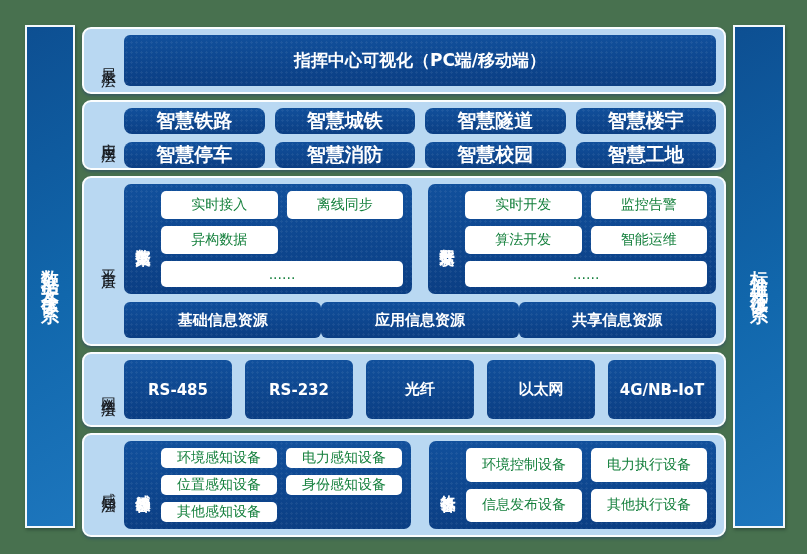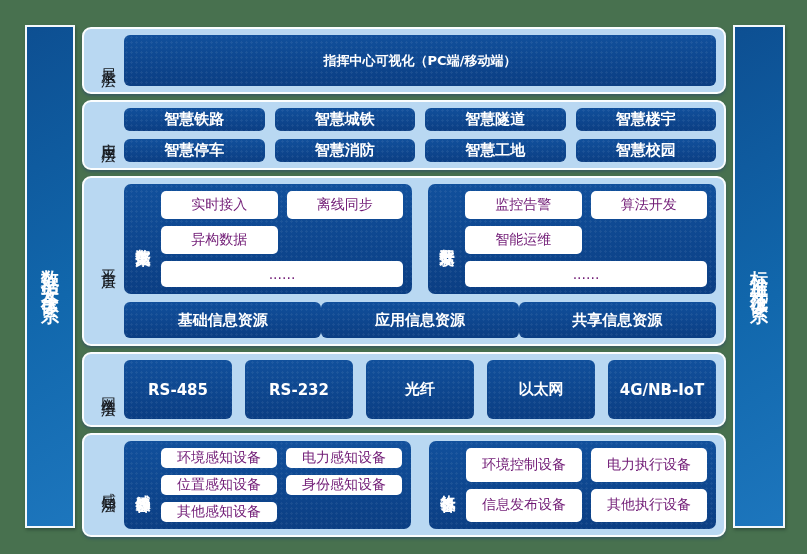--- a/index.html
+++ b/index.html
@@ -58,28 +58,28 @@
     background-image:
       radial-gradient(rgba(255,255,255,.06) 1px, transparent 1.2px),
       linear-gradient(180deg, #11509c 0%, #0b3e83 100%);
     background-size: 5px 5px, 100% 100%;
     border-radius: 6px;
     color: #ffffff; font-weight: bold;
     display: flex; align-items: center; justify-content: center;
     text-align: center;
   }
 
-  .big-box { width: 100%; height: 100%; font-size: 13px; }
+  .big-box { width: 100%; height: 100%; font-size: 17px; }
 
   .grid-app {
     flex: 1; height: 100%;
     display: grid; grid-template-columns: repeat(4, 1fr);
     gap: 8px 10px; font-size: 15px;
   }
-  .grid-app .dbox { font-size: 15px; }
+  .grid-app .dbox { font-size: 19px; border-radius: 8px; }
 
   
   .platform-col { flex: 1; display: flex; flex-direction: column; gap: 8px; height: 100%; }
   .platform-top { flex: 1; display: flex; gap: 16px; min-height: 0; }
   .group-panel {
     flex: 1;
     background-image:
       radial-gradient(rgba(255,255,255,.06) 1px, transparent 1.2px),
       linear-gradient(180deg, #11509c 0%, #0b3e83 100%);
     background-size: 5px 5px, 100% 100%;
@@ -90,21 +90,21 @@
   .group-label {
     flex: 0 0 18px; display: flex; align-items: center; justify-content: center;
     color: #ffffff; font-size: 15px; font-weight: bold;
   }
   .group-label span { writing-mode: vertical-rl; text-orientation: upright; letter-spacing: 1px; }
   .group-grid {
     flex: 1; display: grid; grid-template-columns: 1fr 1fr; gap: 7px 9px; min-width: 0;
   }
   .wbox {
     background: #ffffff; border-radius: 5px;
-    color: #701a75; font-size: 14px;
+    color: #15803d; font-size: 14px;
     display: flex; align-items: center; justify-content: center;
     text-align: center; white-space: nowrap; overflow: hidden;
   }
   .span2 { grid-column: 1 / span 2; }
   .platform-resources { flex: 0 0 36px; display: flex; }
   .res-box { flex: 1; font-size: 15px; }
 
   
   .grid-net { flex: 1; height: 100%; display: flex; gap: 13px; }
   .grid-net .dbox { flex: 1; height: 100%; font-size: 15px; }
@@ -141,22 +141,22 @@
         <span>应用层</span>
       </div>
     <div class="layer-content">
       <div class="grid-app">
         <div class="dbox">智慧铁路</div>
         <div class="dbox">智慧城铁</div>
         <div class="dbox">智慧隧道</div>
         <div class="dbox">智慧楼宇</div>
         <div class="dbox">智慧停车</div>
         <div class="dbox">智慧消防</div>
+        <div class="dbox">智慧校园</div>
         <div class="dbox">智慧工地</div>
-        <div class="dbox">智慧校园</div>
       </div>
     </div>
   </div>
 
   <div class="layer layer-platform">
     <div class="layer-label">
         <span>平台层</span>
       </div>
     <div class="layer-content">
       <div class="platform-col">
@@ -170,20 +170,21 @@
               <div class="wbox">离线同步</div>
               <div class="wbox">异构数据</div>
               <div class="wbox span2">......</div>
             </div>
           </div>
           <div class="group-panel">
             <div class="group-label">
                 <span>数据开发</span>
               </div>
             <div class="group-grid">
+              <div class="wbox">实时开发</div>
               <div class="wbox">监控告警</div>
               <div class="wbox">算法开发</div>
               <div class="wbox">智能运维</div>
               <div class="wbox span2">......</div>
             </div>
           </div>
         </div>
         <div class="platform-resources">
           <div class="dbox res-box">基础信息资源</div>
           <div class="dbox res-box">应用信息资源</div>

